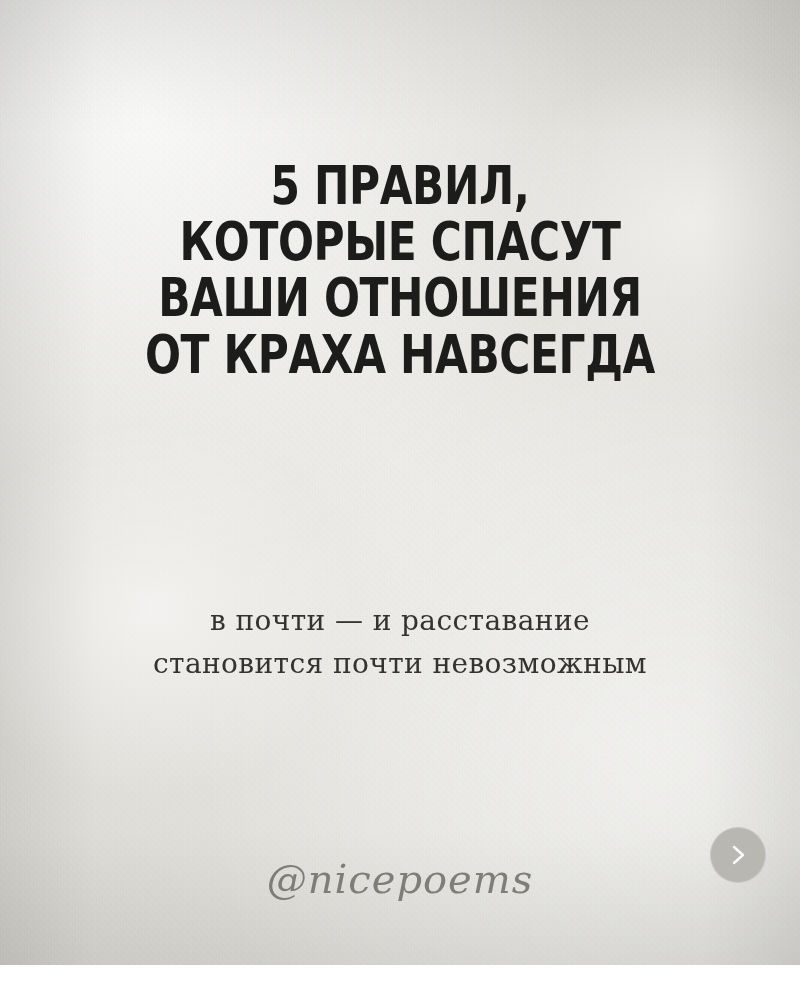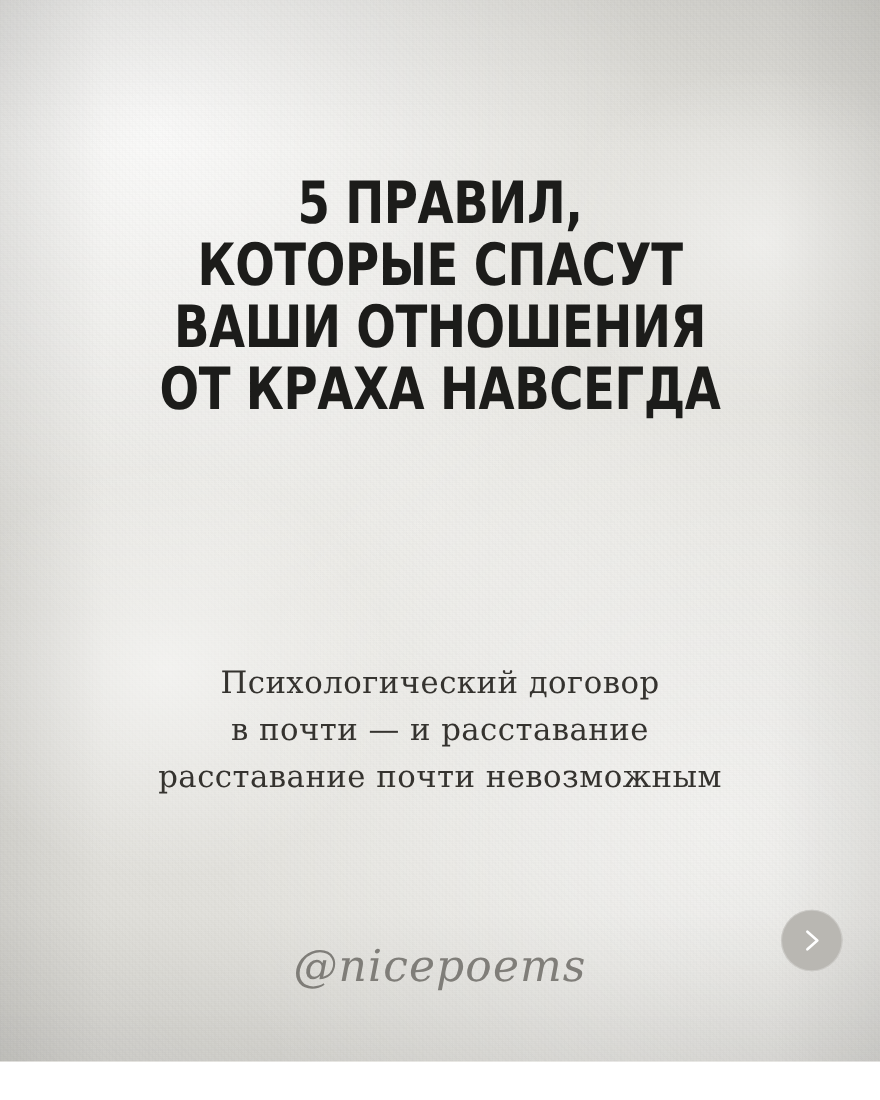--- a/index.html
+++ b/index.html
@@ -145,23 +145,22 @@
   <div class="content">
 
     <div class="headline">
       <span class="line">5 ПРАВИЛ,</span>
       <span class="line">КОТОРЫЕ СПАСУТ</span>
       <span class="line">ВАШИ ОТНОШЕНИЯ</span>
       <span class="line">ОТ КРАХА НАВСЕГДА</span>
     </div>
 
     <div class="subtitle">
-      <span class="line">Психологический договор</span>
       <span class="line">в почти — и расставание</span>
-      <span class="line">расставание почти невозможным</span>
+      <span class="line">становится почти невозможным</span>
     </div>
 
     <div class="handle">@nicepoems</div>
 
     <div class="next-button">
       <span>
         <svg width="20" height="22" viewBox="0 0 20 22" aria-hidden="true">
           <path d="M6 3 L15 11 L6 19" fill="none" stroke="#ffffff" stroke-width="2.4" stroke-linecap="round" stroke-linejoin="round"></path>
         </svg>
       </span>

